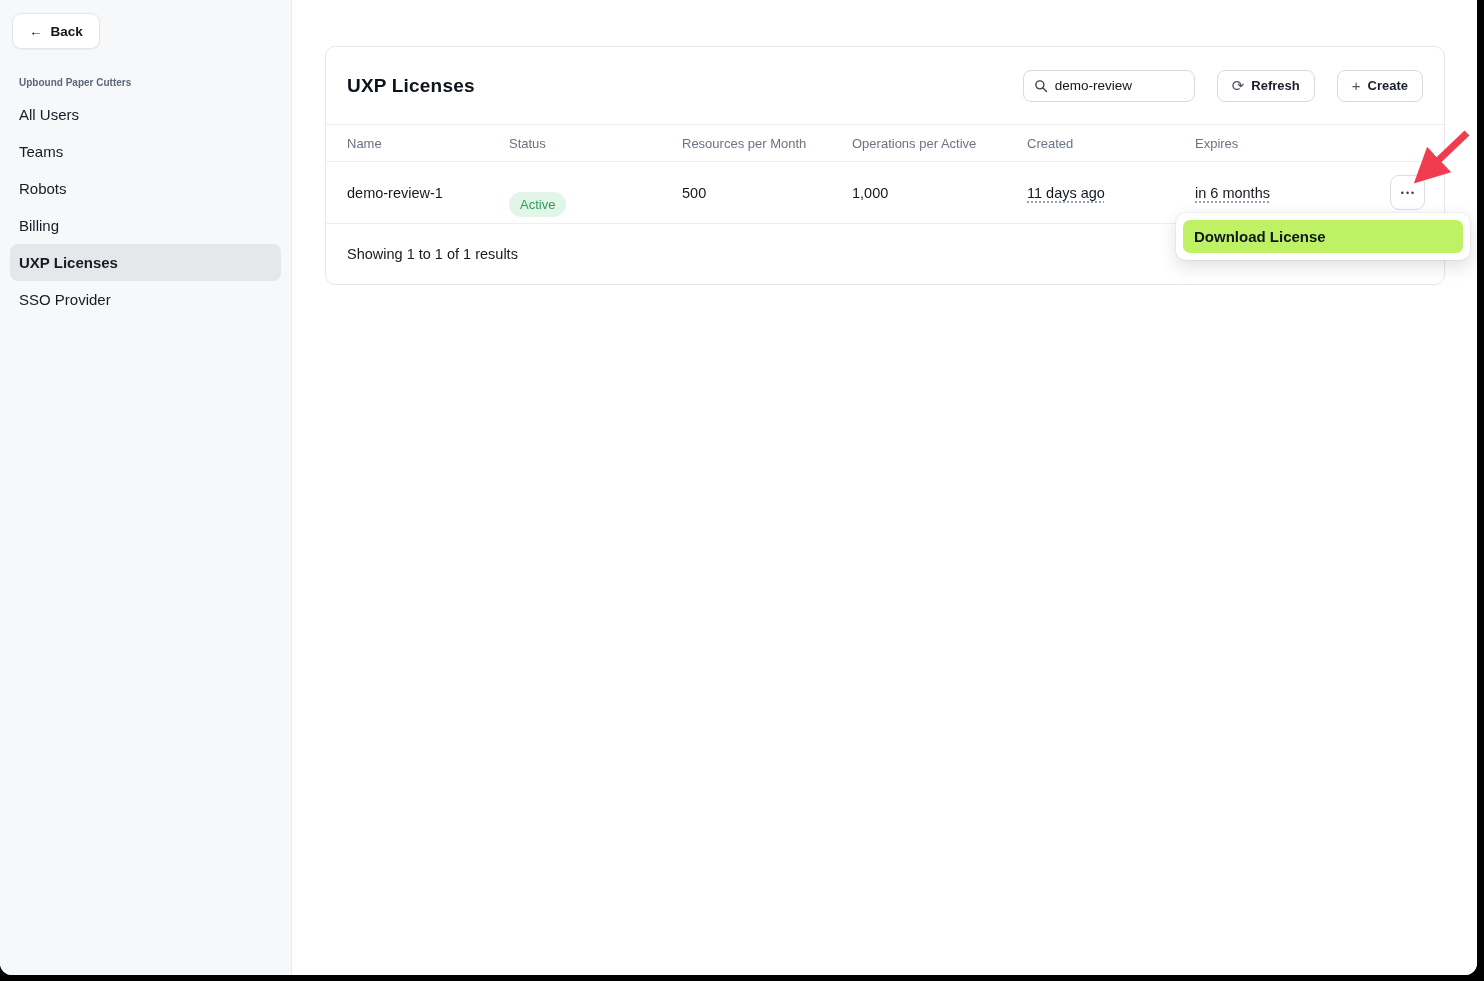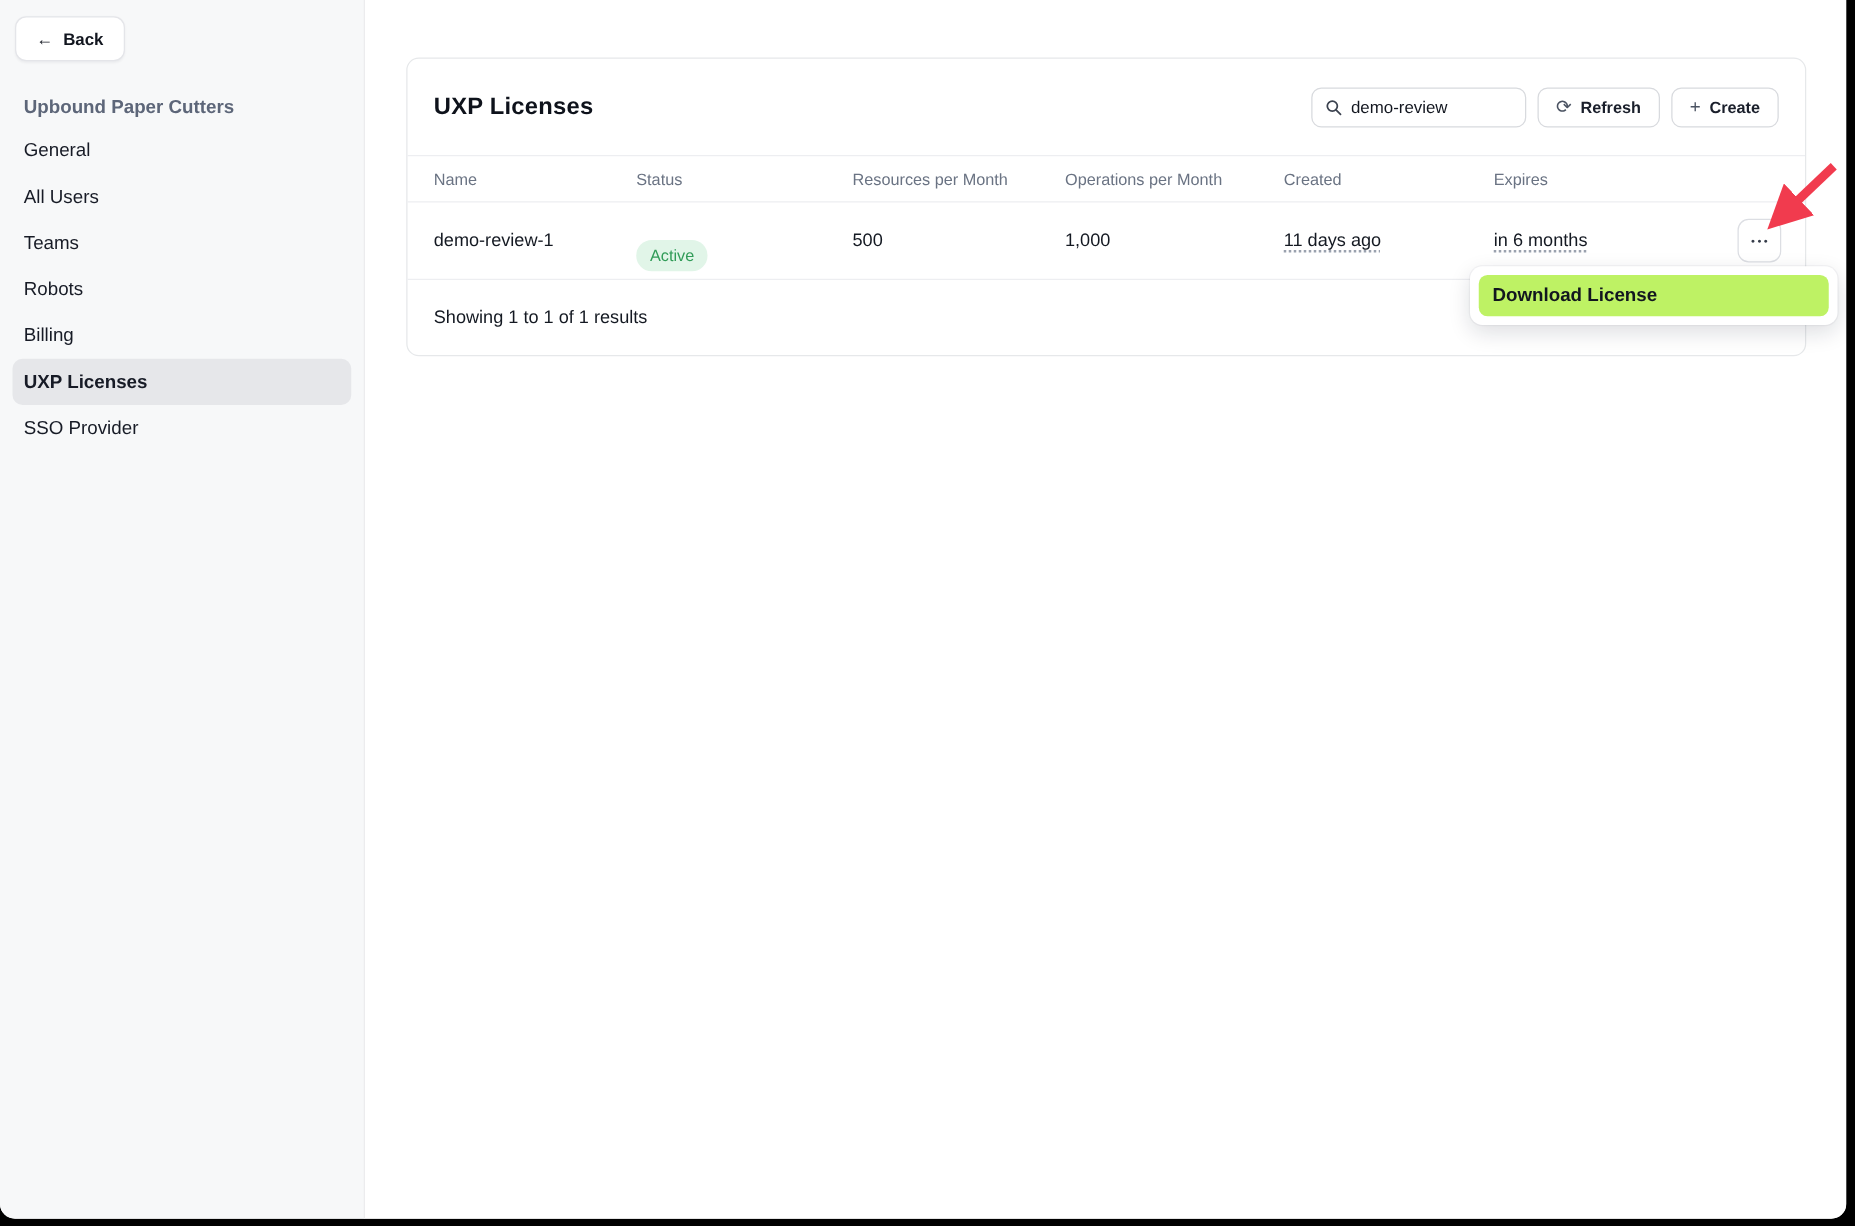--- a/index.html
+++ b/index.html
@@ -35,21 +35,21 @@
     box-shadow: 0 1px 2px rgba(16,24,40,.05);
     font-family: inherit;
     font-size: 13.5px;
     font-weight: 700;
     color: #12161f;
     display: inline-flex; align-items: center; gap: 8px;
     cursor: pointer;
   }
   .org-title {
     margin: 28px 19px 8px 19px;
-    font-size: 15px;
+    font-size: 10px;
     font-weight: 600;
     color: #5d6679;
   }
   .nav { margin-top: 8px; }
   .nav-item {
     margin: 0 10px;
     padding: 9px 9px;
     font-size: 15px;
     color: #171b26;
     border-radius: 8px;
@@ -69,21 +69,21 @@
     border: 1px solid #e6e8ea;
     border-radius: 10px;
     background: #fff;
   }
   .card-header {
     height: 77px;
     display: flex; align-items: center; justify-content: space-between;
     padding: 0 21px;
   }
   .title { font-size: 19px; font-weight: 800; color: #0e121b; letter-spacing: .2px; }
-  .toolbar { display: flex; align-items: center; gap: 9px; }
+  .toolbar { display: flex; align-items: center; gap: 22px; }
   .search {
     width: 172px; height: 32px;
     border: 1px solid #d8dade;
     border-radius: 8px;
     background: #fff;
     display: flex; align-items: center;
     padding: 0 10px; gap: 7px;
   }
   .search input {
     border: none; outline: none;
@@ -193,21 +193,20 @@
 
 <div class="window">
 
   <aside class="sidebar">
     <button class="back-btn">
       <span>←</span>
       <span>Back</span>
     </button>
     <div class="org-title">Upbound Paper Cutters</div>
     <nav class="nav">
-      <div class="nav-item">General</div>
       <div class="nav-item">All Users</div>
       <div class="nav-item">Teams</div>
       <div class="nav-item">Robots</div>
       <div class="nav-item">Billing</div>
       <div class="nav-item active">UXP Licenses</div>
       <div class="nav-item">SSO Provider</div>
     </nav>
   </aside>
 
   <main class="main">
@@ -232,21 +231,21 @@
             <span class="glyph">+</span>
             <span>Create</span>
           </button>
         </div>
       </div>
 
       <div class="thead">
         <div class="th">Name</div>
         <div class="th">Status</div>
         <div class="th">Resources per Month</div>
-        <div class="th">Operations per Month</div>
+        <div class="th">Operations per Active</div>
         <div class="th">Created</div>
         <div class="th">Expires</div>
         <div class="th"></div>
       </div>
 
       <div class="trow">
         <div class="td">demo-review-1</div>
         <div class="td">
           <span class="badge">Active</span>
         </div>

